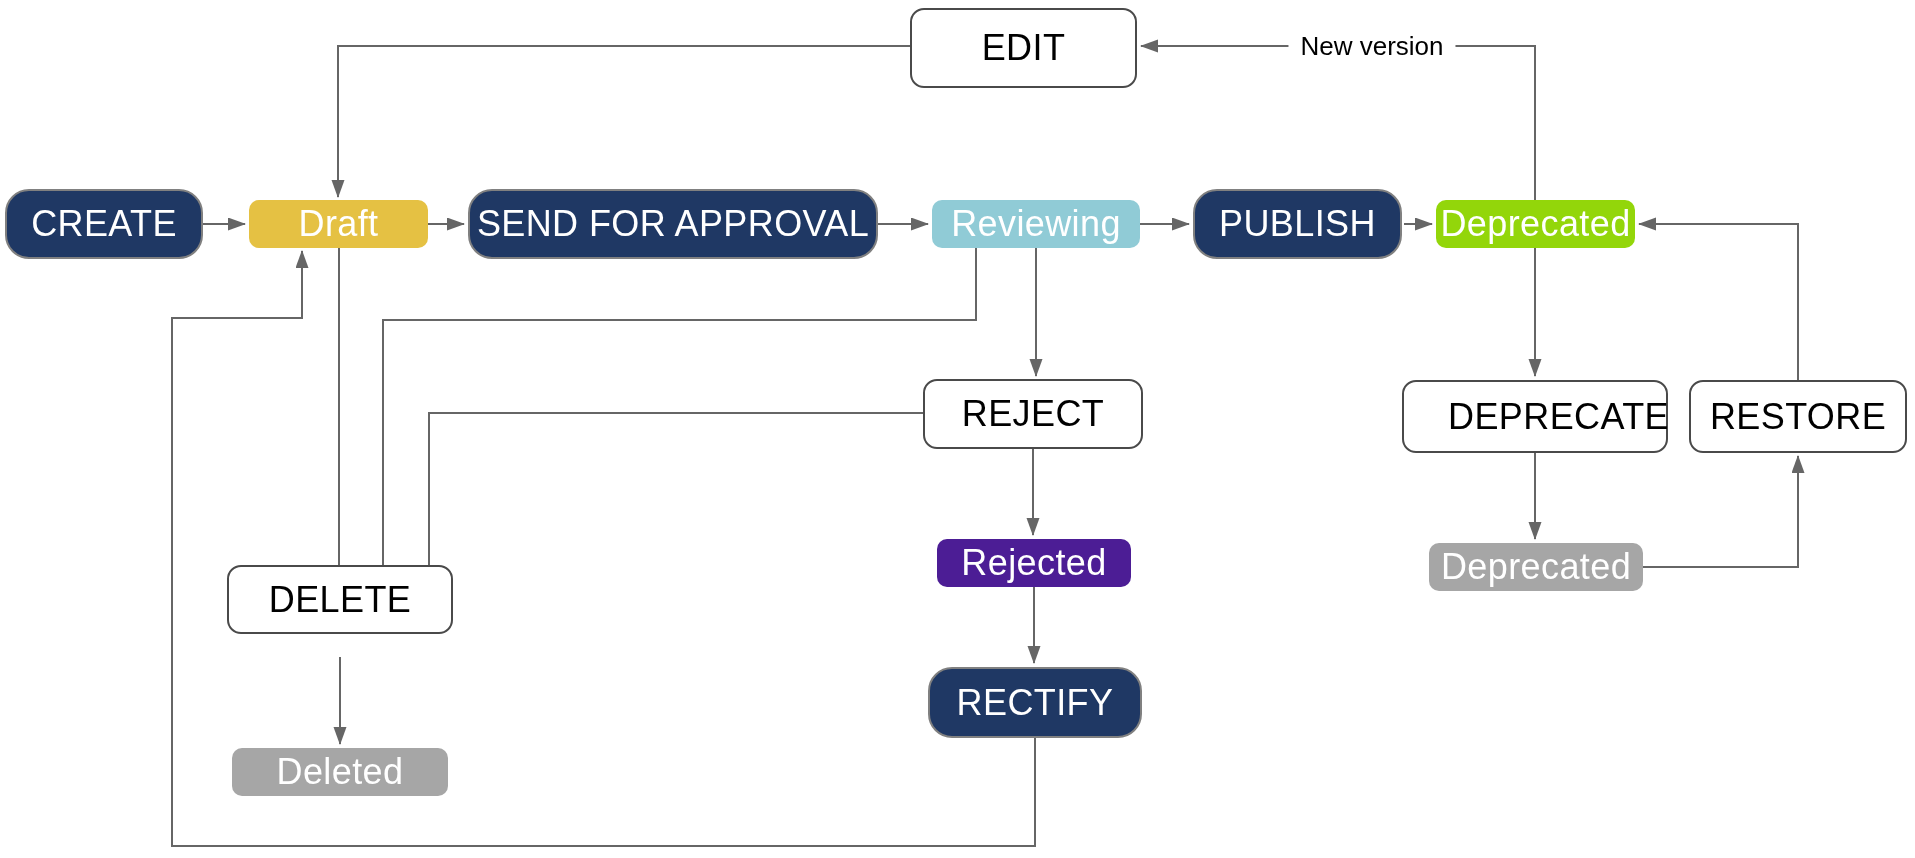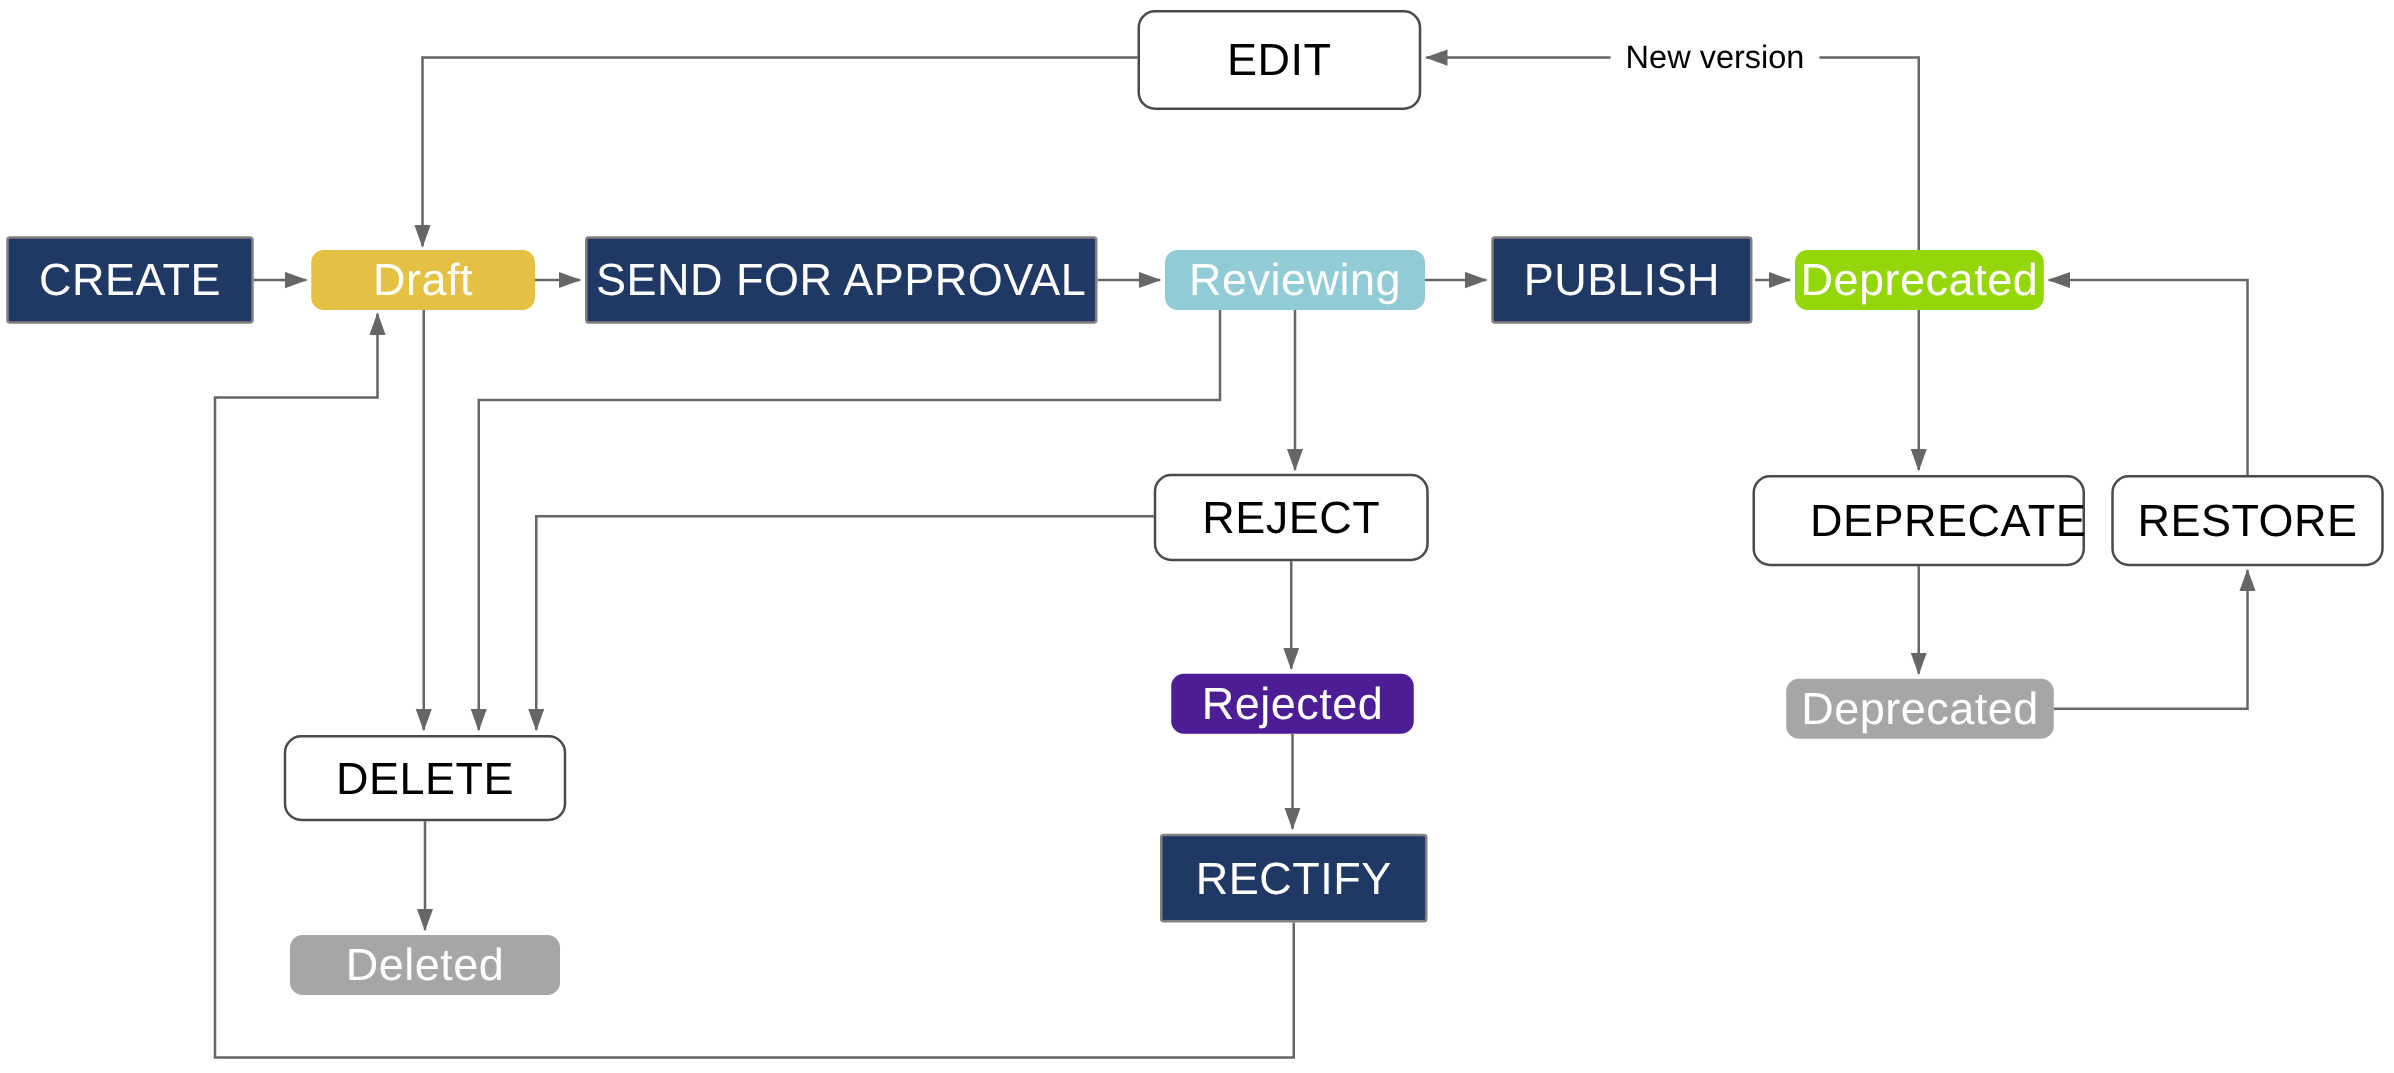--- a/index.html
+++ b/index.html
@@ -15,21 +15,21 @@
     position:absolute;
     display:flex;align-items:center;justify-content:center;
     box-sizing:border-box;
     font-size:36px;
     white-space:nowrap;
     letter-spacing:0.4px;
   }
   .node.action-solid{
     color:#ffffff;
     border:2px solid #808080;
-    border-radius:3px;
+    border-radius:24px;
   }
   .node.action-outline{
     background:#ffffff;
     color:#000000;
     border:2px solid #4A4A4A;
     border-radius:14px;
   }
   .node.state{
     color:#ffffff;
     border:none;
@@ -101,21 +101,21 @@
       </div>
       <div class="node action-outline" style="left: 923px; top: 379px; width: 220px; height: 70px;">
         <span>REJECT</span>
       </div>
       <div class="node state" style="left: 937px; top: 539px; width: 194px; height: 48px; background: #4c1d95;">
         <span>Rejected</span>
       </div>
       <div class="node action-solid" style="left: 928px; top: 667px; width: 214px; height: 71px; background: rgb(31, 56, 100);">
         <span>RECTIFY</span>
       </div>
-      <div class="node action-outline" style="left: 227px; top: 588px; width: 226px; height: 69px;">
+      <div class="node action-outline" style="left: 227px; top: 565px; width: 226px; height: 69px;">
         <span>DELETE</span>
       </div>
       <div class="node state" style="left: 232px; top: 748px; width: 216px; height: 48px; background: rgb(166, 166, 166);">
         <span>Deleted</span>
       </div>
       <div class="node action-outline" style="left: 1402px; top: 380px; width: 266px; height: 73px; padding-left: 47px;">
         <span>DEPRECATE</span>
       </div>
       <div class="node action-outline" style="left: 1689px; top: 380px; width: 218px; height: 73px;">
         <span>RESTORE</span>

